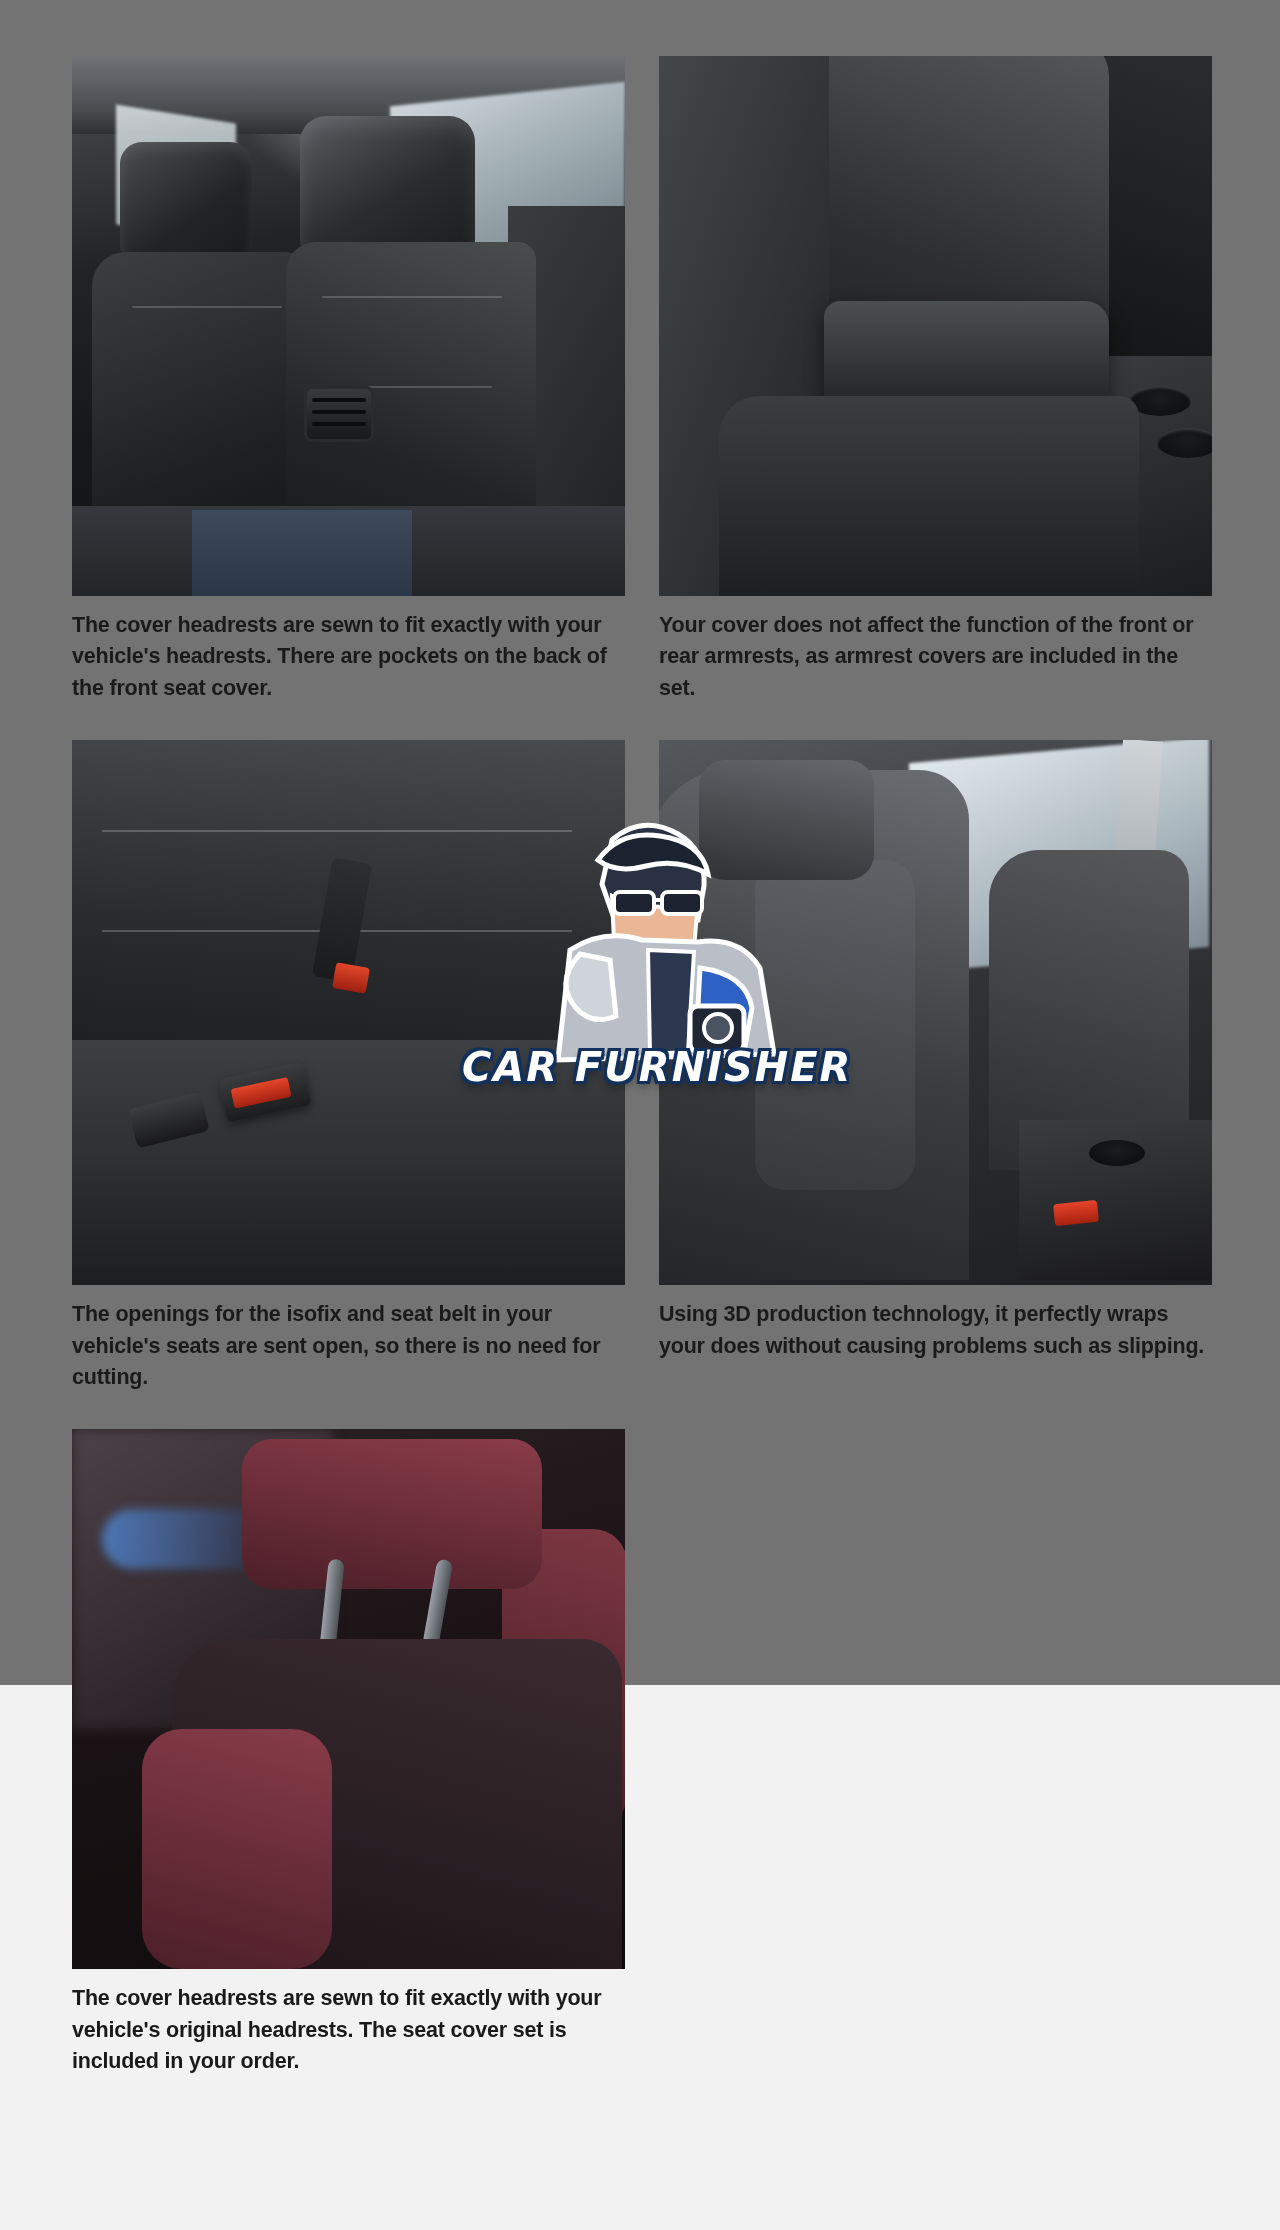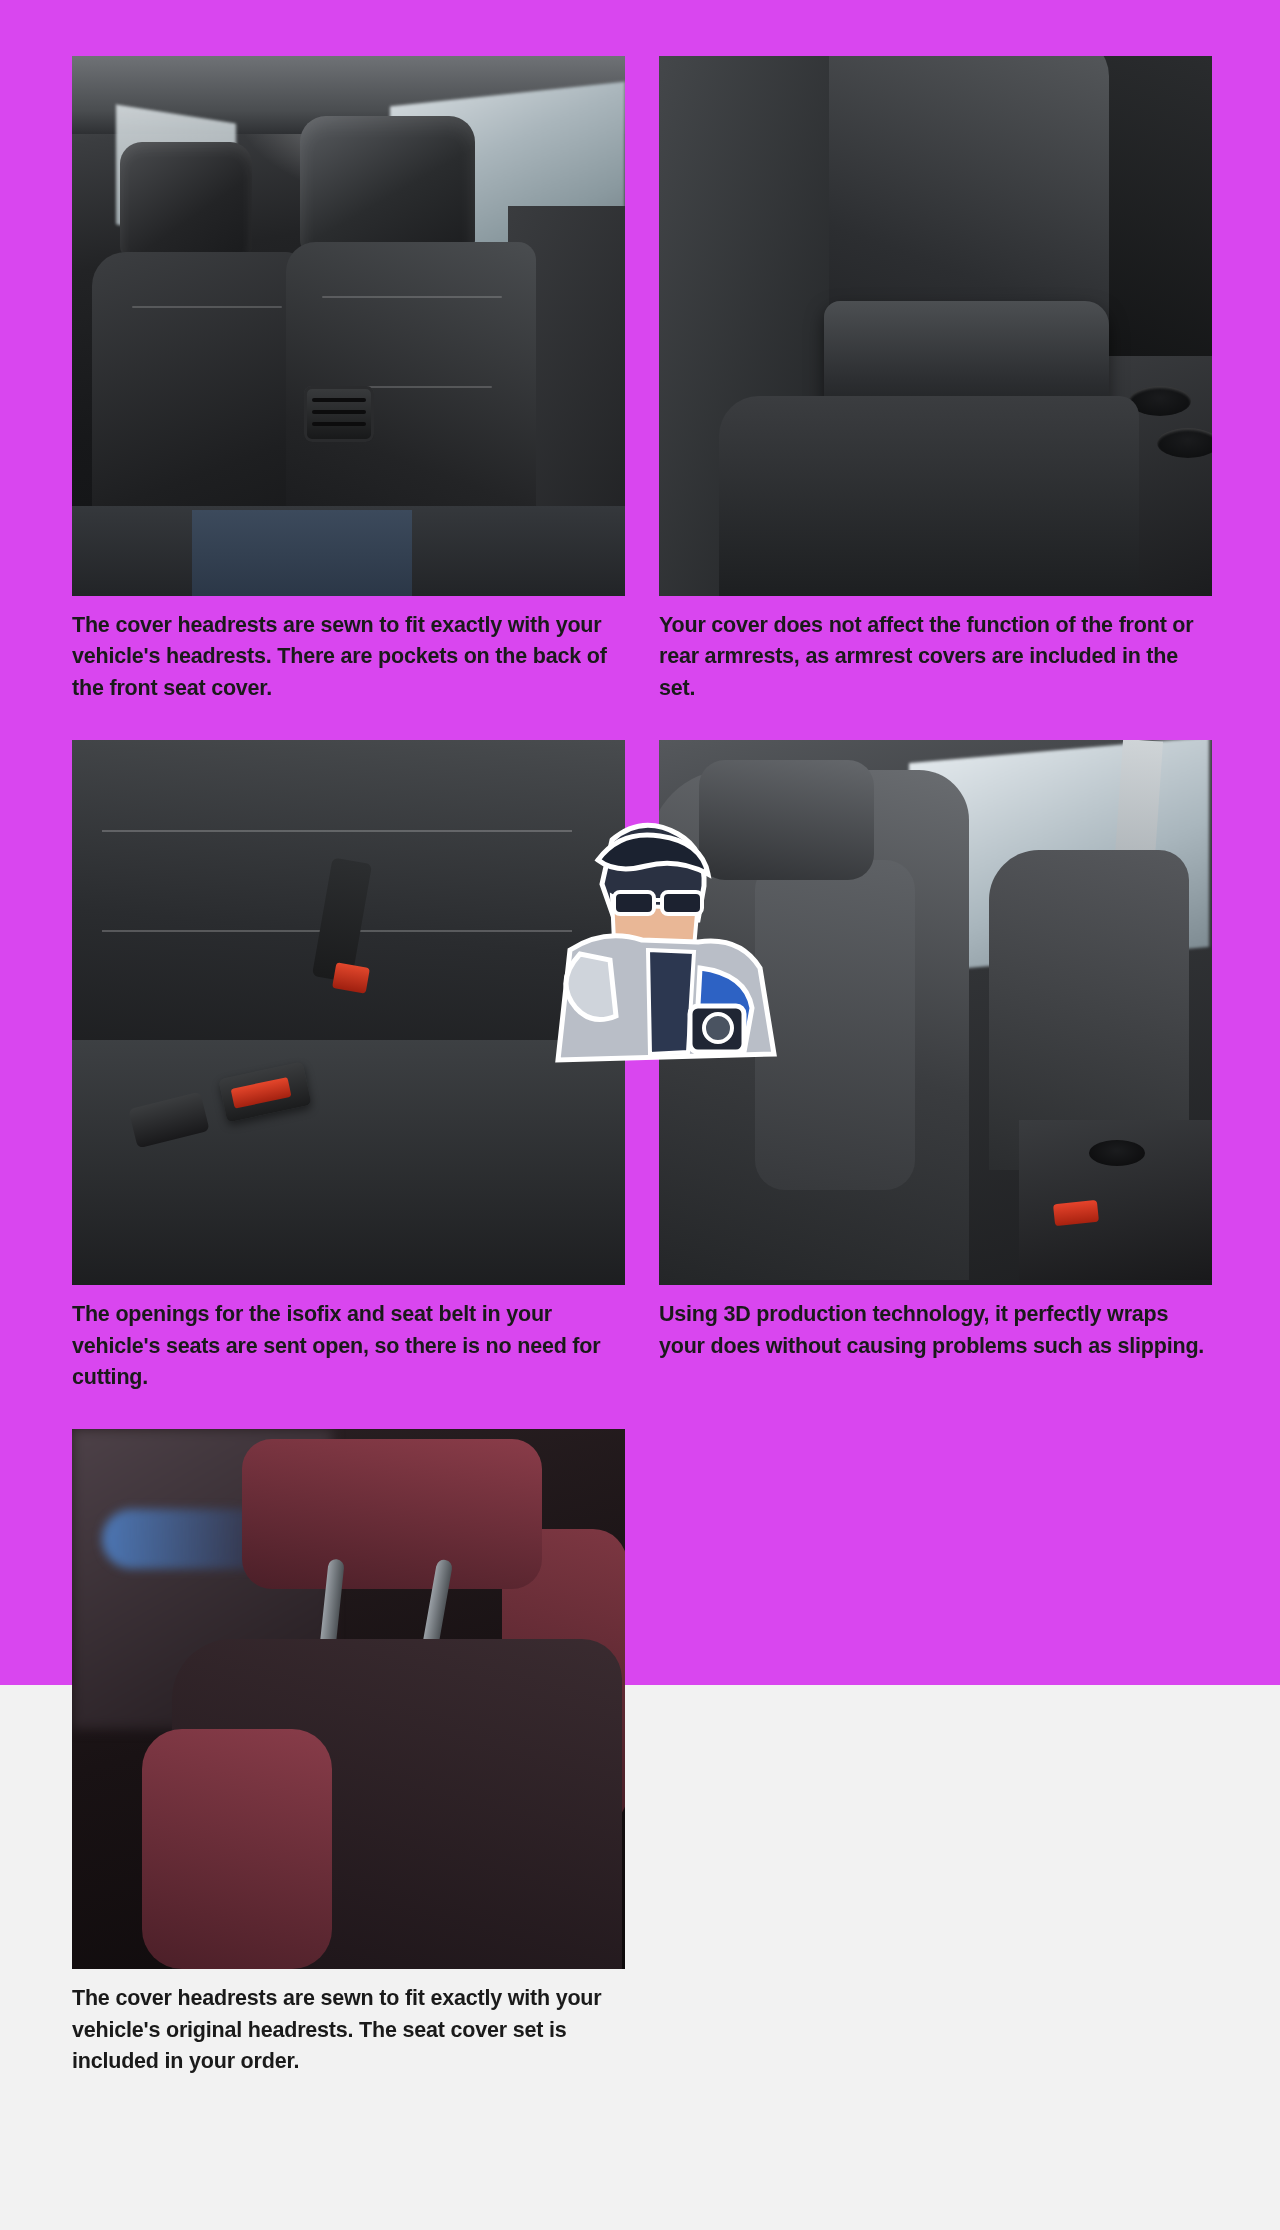--- a/index.html
+++ b/index.html
@@ -10,21 +10,21 @@
   body {
     width: 1280px;
     height: 2230px;
     font-family: "Liberation Sans", sans-serif;
     overflow: hidden;
   }
   .page {
     position: relative;
     width: 1280px;
     height: 1685px;
-    background: #d946ef;
+    background: #737373;
     box-sizing: border-box;
   }
   .grid {
     position: absolute;
     left: 72px;
     top: 56px;
     width: 1140px;
     display: flex;
     flex-wrap: wrap;
     column-gap: 34px;
@@ -471,14 +471,15 @@
         <line x1="192" y1="100" x2="200" y2="100" stroke="#ffffff" stroke-width="4"></line>
         <path d="M108 150 q34 -22 72 -10 l56 2 q42 -6 62 26 l14 86 l-216 6 z" fill="#b9bec7" stroke="#ffffff" stroke-width="5"></path>
         <path d="M186 150 l46 2 l-6 100 l-38 2 z" fill="#2c3750" stroke="#ffffff" stroke-width="4"></path>
         <path d="M238 168 q46 6 52 40 l-8 44 l-48 -10 z" fill="#2d62c4" stroke="#ffffff" stroke-width="5"></path>
         <path d="M118 154 q-26 28 -4 54 q16 18 40 8 l-6 -56 z" fill="#cfd4db" stroke="#ffffff" stroke-width="5"></path>
         <path d="M136 60 q22 -30 62 -24 q42 6 48 38 q-30 -16 -62 -8 q-30 8 -48 -6 z" fill="#1b2230" stroke="#ffffff" stroke-width="5"></path>
         <rect x="228" y="206" width="54" height="46" rx="8" fill="#202634" stroke="#ffffff" stroke-width="5"></rect>
         <circle cx="256" cy="228" r="14" fill="#4a5361" stroke="#ffffff" stroke-width="4"></circle>
       </g>
     </svg>
+    <div class="wm-text">CAR FURNISHER</div>
   </div>
 </div>
 
 </body></html>

